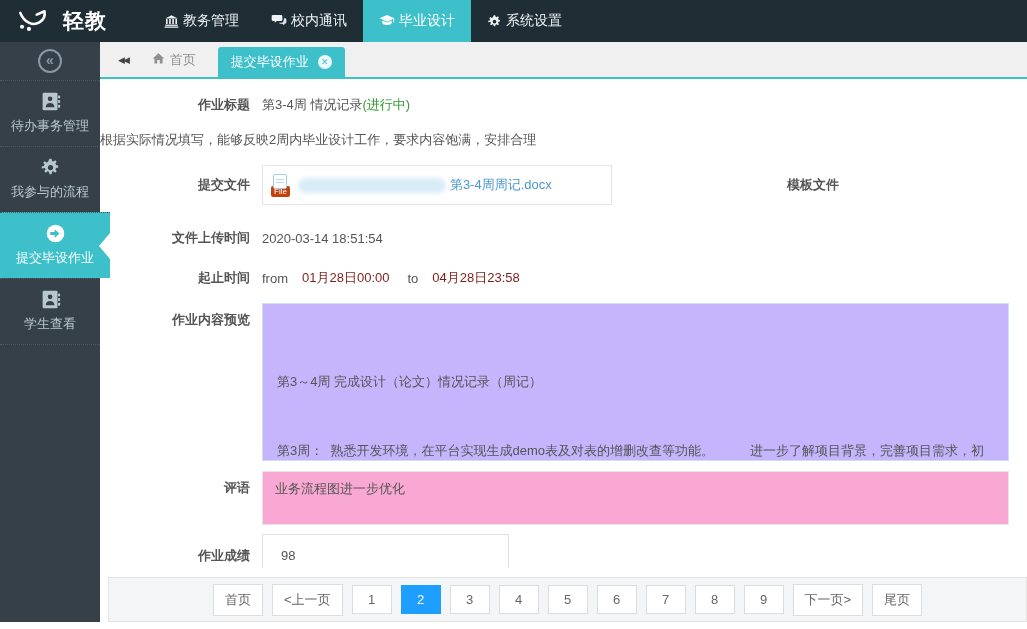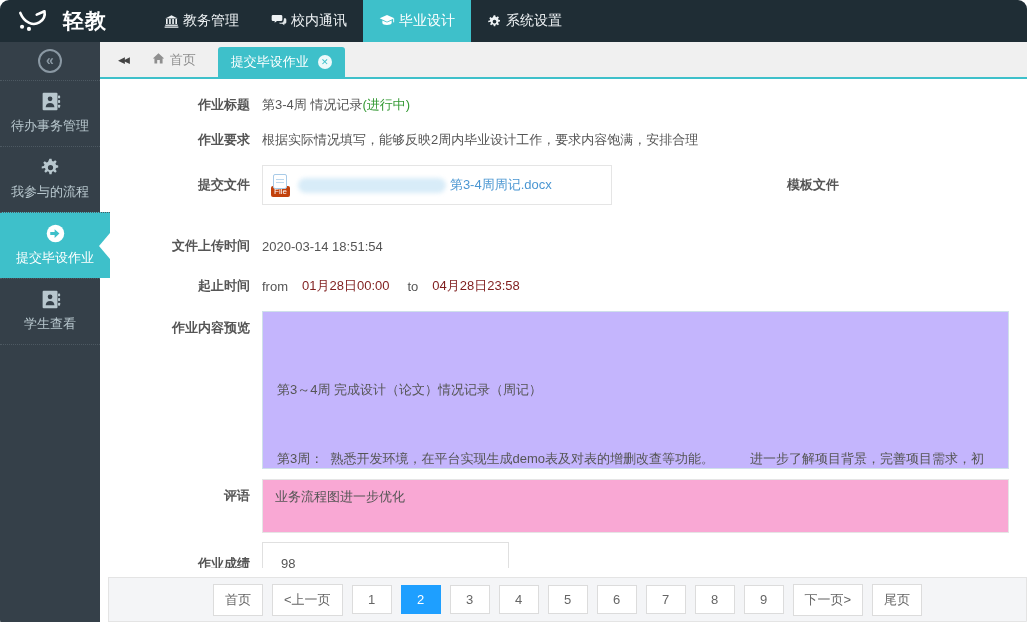--- a/index.html
+++ b/index.html
@@ -1,17 +1,17 @@
 <!DOCTYPE html>
 <html style="--accent: #3ec0ca; --navbar-bg: #1f2d35; --sidebar-bg: #354049; --page-active: #1e9fff; --link: #4a96d2; --status-green: #339933;"><head>
 <meta charset="utf-8">
 <style>
   html,body{margin:0;padding:0;}
   body{font-family:"Liberation Sans","DejaVu Sans",sans-serif;}
-  .app{position:relative;width:1027px;height:629px;background:#fff;overflow:hidden;border-radius:9px;}
+  .app{position:relative;width:1027px;height:629px;background:#fff;overflow:hidden;}
 
   
   .navbar{height:42px;background:var(--navbar-bg,#1f2d35);display:flex;align-items:stretch;}
   .logo{width:140px;display:flex;align-items:center;gap:9px;padding-left:16px;box-sizing:border-box;cursor:pointer;}
   .logo-text{color:#fff;font-size:21px;font-weight:bold;letter-spacing:1px;}
   .nav-menu{display:flex;align-items:stretch;margin-left:8px;}
   .nav-item{display:flex;align-items:center;gap:4px;padding:0 16px;color:#eef2f4;font-size:14px;cursor:pointer;}
   .nav-item.active{background:var(--accent,#3ec0ca);color:#fff;}
   .nav-item svg{display:block;}
 
@@ -36,21 +36,21 @@
   .tab-close{display:inline-flex;align-items:center;justify-content:center;width:14px;height:14px;border-radius:50%;background:rgba(255,255,255,.9);color:var(--accent,#3ec0ca);font-size:9px;margin-left:9px;cursor:pointer;}
 
   
   .main{flex:1;padding-top:9px;overflow:hidden;}
   .frow{display:flex;align-items:center;}
   .flabel{flex:0 0 150px;text-align:right;font-weight:bold;color:#555;font-size:13px;margin-right:12px;}
   .fvalue{color:#555;font-size:13px;}
   .r-title{margin-top:8px;}
   .r-req{margin-top:17px;}
   .r-file{margin-top:16px;}
-  .r-upload{margin-top:32px;}
+  .r-upload{margin-top:24px;}
   .r-range{margin-top:22px;}
   .r-preview{margin-top:16px;align-items:flex-start;}
   .r-preview .flabel{padding-top:8px;}
   .r-comment{margin-top:10px;align-items:flex-start;}
   .r-comment .flabel{padding-top:8px;}
   .r-score{margin-top:9px;}
   .r-hint{margin-top:6px;}
   .status-green{color:var(--status-green,#339933);}
 
   .file-box{width:350px;height:40px;box-sizing:border-box;border:1px solid #e5e5e5;display:flex;align-items:center;padding:0 8px;background:#fff;}
@@ -206,21 +206,20 @@
       </div>
 
       <div class="main">
 
         <div class="frow r-title">
           <span class="flabel">作业标题</span>
           <span class="fvalue"><span>第3-4周 情况记录</span><span class="status-green">(进行中)</span></span>
         </div>
 
         <div class="frow r-req">
-          <span class="flabel">作业要求</span>
           <span class="fvalue">根据实际情况填写，能够反映2周内毕业设计工作，要求内容饱满，安排合理</span>
         </div>
 
         <div class="frow r-file">
           <span class="flabel">提交文件</span>
           <div class="file-box">
             <span class="file-glyph">
               <span class="doc-sheet"></span>
               <span class="file-badge">File</span>
             </span>

